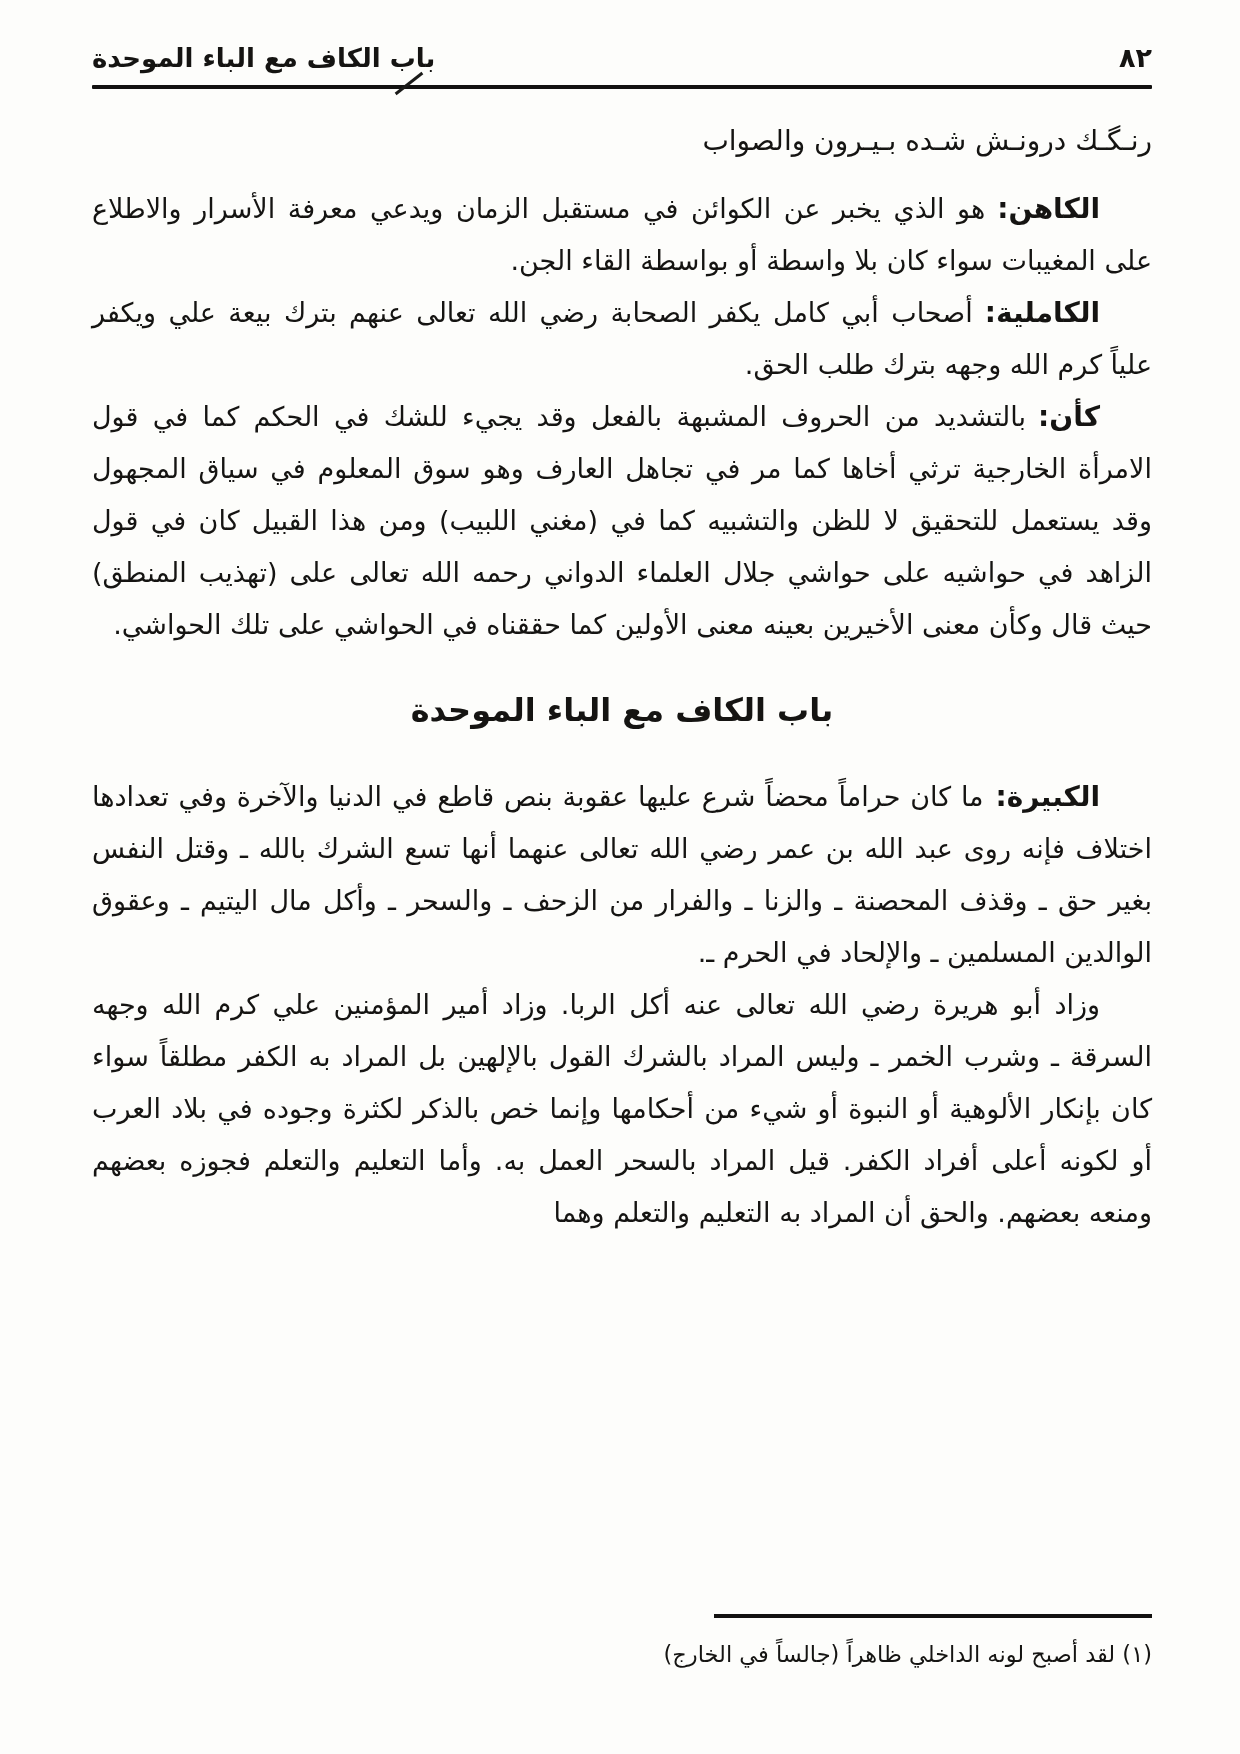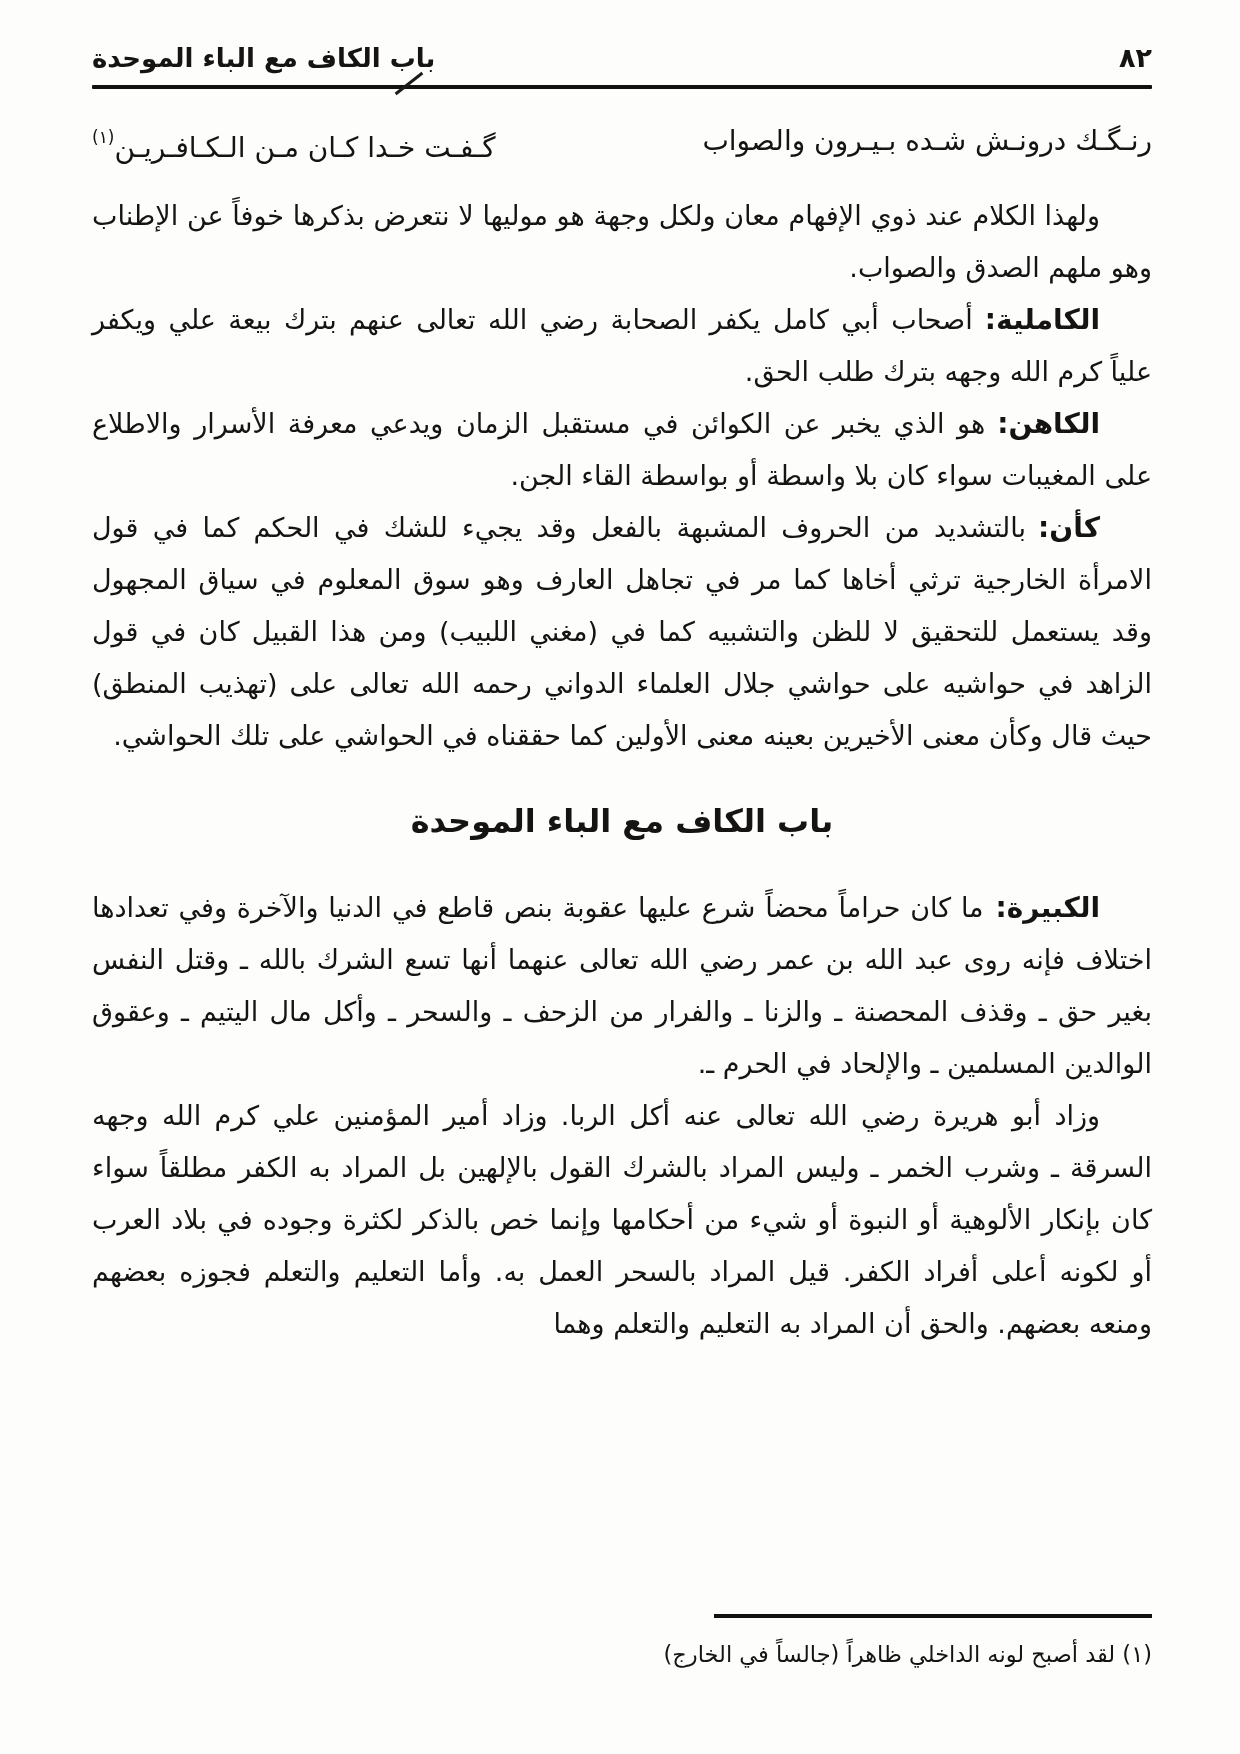--- a/index.html
+++ b/index.html
@@ -104,32 +104,28 @@
 
   <div class="running-header">
     <span class="page-number">٨٢</span>
     <span class="running-title">باب الكاف مع الباء الموحدة</span>
   </div>
   <div class="header-rule"></div>
   <div class="scan-artifact"></div>
 
   <div class="verse-row">
     <span>رنـگـك درونـش شـده بـيـرون والصواب</span>
-    <span><span>گـفـت خـدا كـان مـن الـكـافـريـن</span><sup>(١)</sup></span>
   </div>
 
   <div class="body-block">
     <p class="entry">
-      <span>ولهذا الكلام عند ذوي الإفهام معان ولكل وجهة هو موليها لا نتعرض بذكرها خوفاً عن الإطناب وهو ملهم الصدق والصواب.</span>
+      <b class="term">الكاهن:</b><span>هو الذي يخبر عن الكوائن في مستقبل الزمان ويدعي معرفة الأسرار والاطلاع على المغيبات سواء كان بلا واسطة أو بواسطة القاء الجن.</span>
     </p>
     <p class="entry">
       <b class="term">الكاملية:</b><span>أصحاب أبي كامل يكفر الصحابة رضي الله تعالى عنهم بترك بيعة علي ويكفر علياً كرم الله وجهه بترك طلب الحق.</span>
-    </p>
-    <p class="entry">
-      <b class="term">الكاهن:</b><span>هو الذي يخبر عن الكوائن في مستقبل الزمان ويدعي معرفة الأسرار والاطلاع على المغيبات سواء كان بلا واسطة أو بواسطة القاء الجن.</span>
     </p>
     <p class="entry">
       <b class="term">كأن:</b><span>بالتشديد من الحروف المشبهة بالفعل وقد يجيء للشك في الحكم كما في قول الامرأة الخارجية ترثي أخاها كما مر في تجاهل العارف وهو سوق المعلوم في سياق المجهول وقد يستعمل للتحقيق لا للظن والتشبيه كما في (مغني اللبيب) ومن هذا القبيل كان في قول الزاهد في حواشيه على حواشي جلال العلماء الدواني رحمه الله تعالى على (تهذيب المنطق) حيث قال وكأن معنى الأخيرين بعينه معنى الأولين كما حققناه في الحواشي على تلك الحواشي.</span>
     </p>
 
     <h2 class="section-heading">باب الكاف مع الباء الموحدة</h2>
 
     <p class="entry">
       <b class="term">الكبيرة:</b><span>ما كان حراماً محضاً شرع عليها عقوبة بنص قاطع في الدنيا والآخرة وفي تعدادها اختلاف فإنه روى عبد الله بن عمر رضي الله تعالى عنهما أنها تسع الشرك بالله ـ وقتل النفس بغير حق ـ وقذف المحصنة ـ والزنا ـ والفرار من الزحف ـ والسحر ـ وأكل مال اليتيم ـ وعقوق الوالدين المسلمين ـ والإلحاد في الحرم ـ.</span>
     </p>

